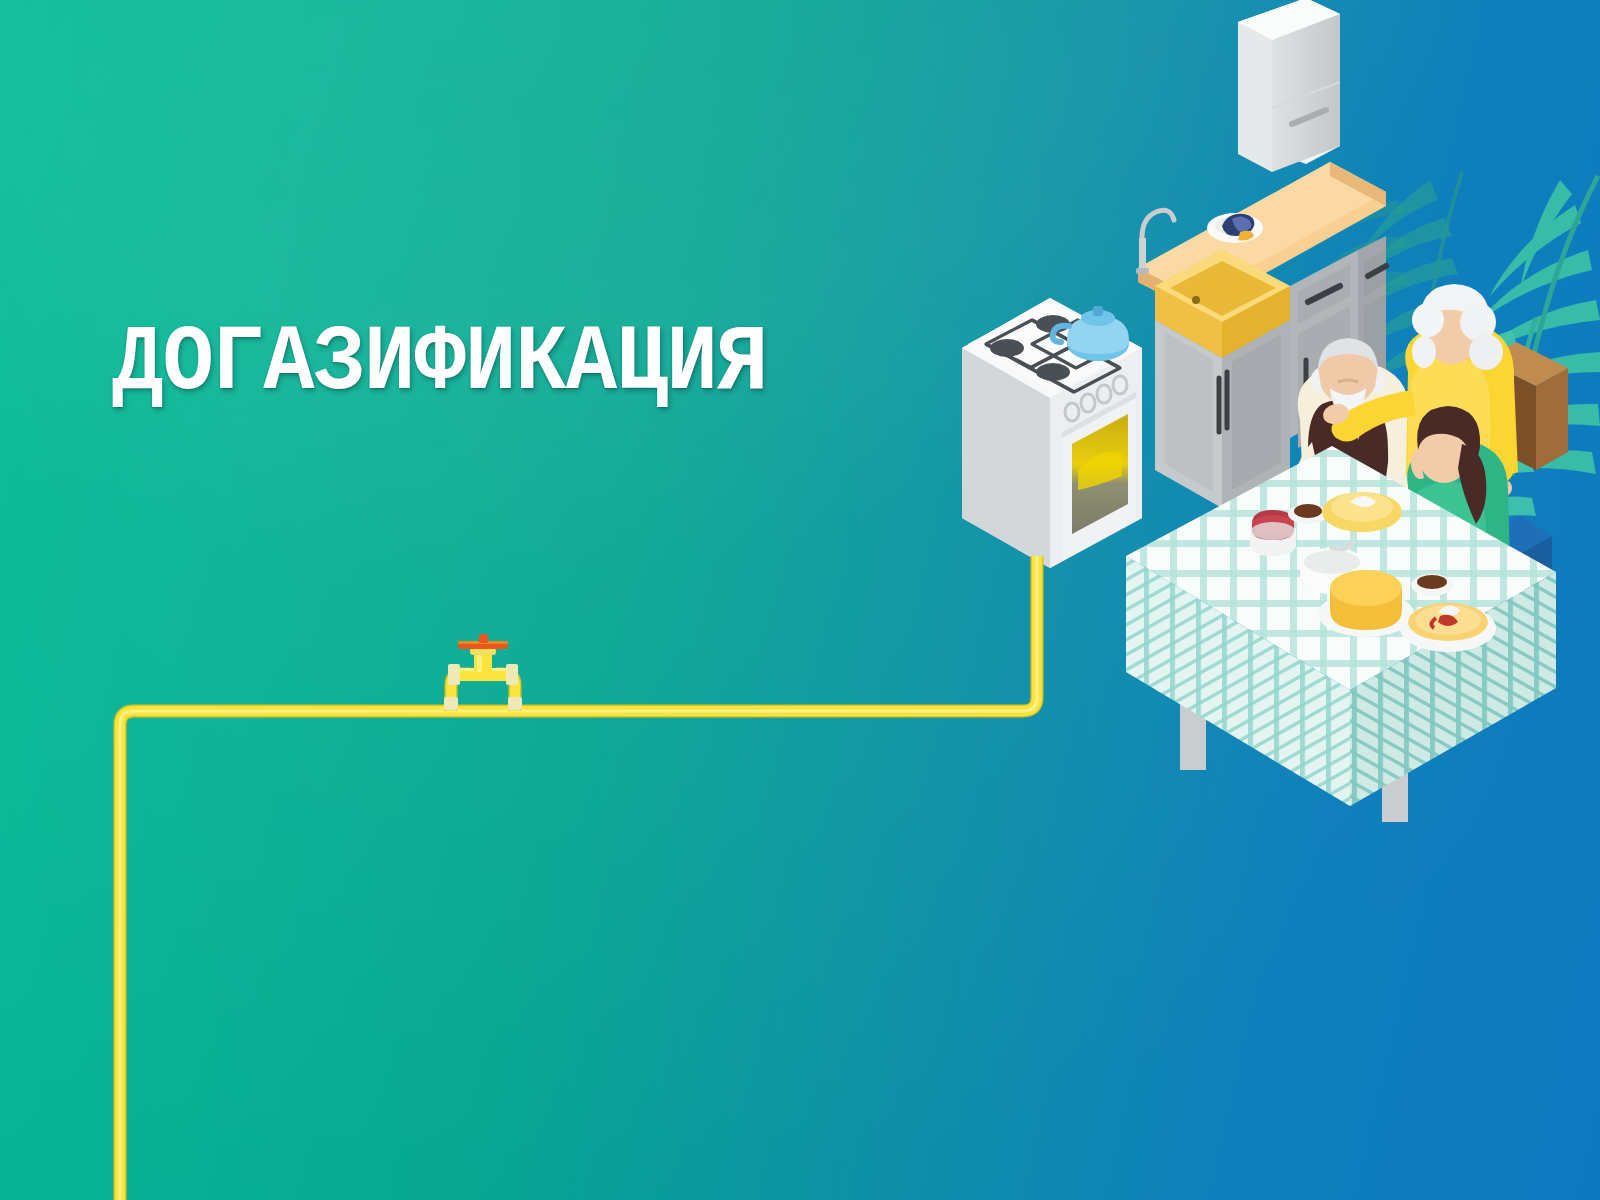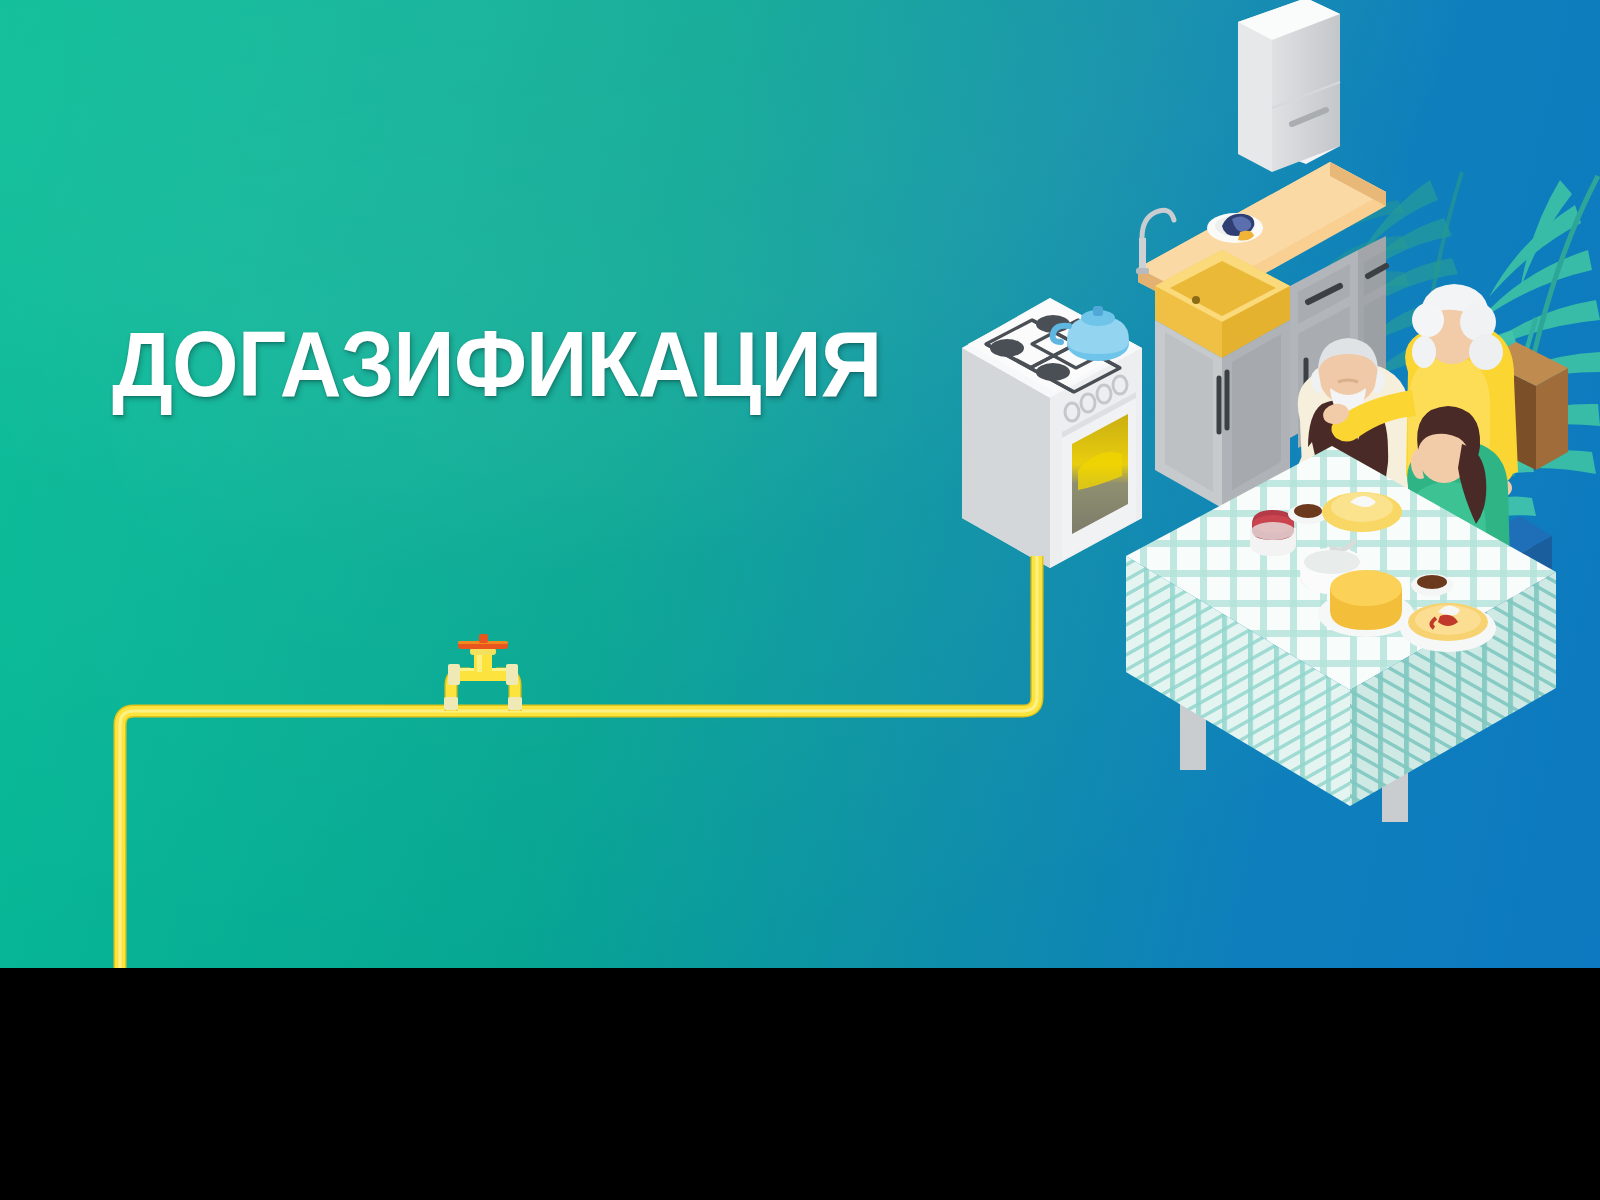--- a/index.html
+++ b/index.html
@@ -1,20 +1,20 @@
 <!DOCTYPE html>
 <html><head>
 <meta charset="utf-8">
 <style>
   html,body{margin:0;padding:0;background:#000;}
   #stage{
     position:relative;
-    width:1600px;height:968px;
+    width:1600px;height:1200px;
     overflow:hidden;
-    font-family:Liberation Sans, sans-serif;
+    font-family:Liberation Mono, monospace;
   }
   
   .bg-base{
     position:absolute;inset:0;
     background:linear-gradient(103deg,#05BC96 0%, #07B395 18%, #06A692 40%, #0E8FA8 62%, #0E7FBC 80%, #0D79C0 100%);
   }
   .bg-swoosh{
     position:absolute;
     left:-520px;top:-980px;
     width:2050px;height:1560px;

